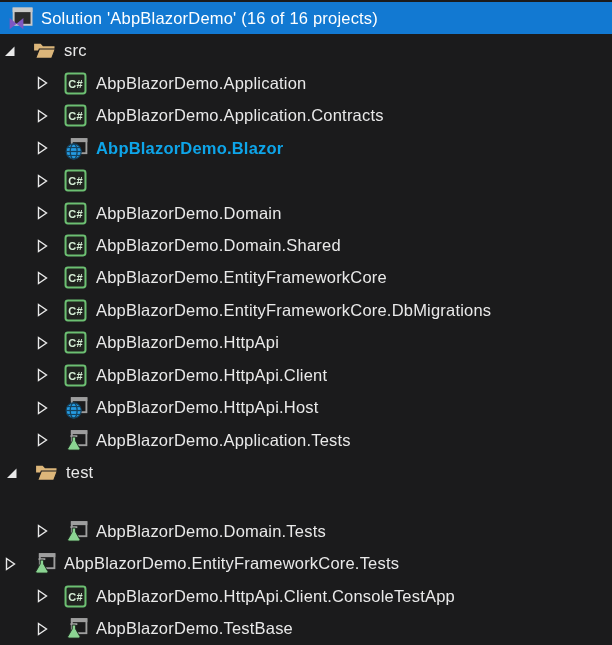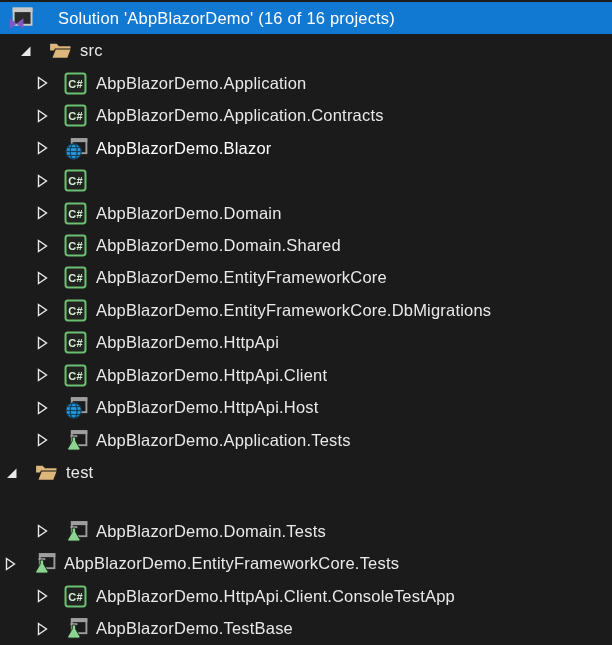--- a/index.html
+++ b/index.html
@@ -18,37 +18,36 @@
   }
   .row{
     flex:1 1 0;
     display:flex;align-items:center;
     white-space:nowrap;
     box-sizing:border-box;
   }
   .row.selected{
     background:#1279d2;
     color:#ffffff;
-    gap:17px;
   }
   .expander{
     width:32px;flex:0 0 32px;
     display:flex;align-items:center;justify-content:flex-start;
     padding-left:2px;box-sizing:border-box;
   }
   .expander svg{display:block;}
   .nodeicon{
     width:30px;flex:0 0 30px;
     display:flex;align-items:center;justify-content:flex-start;
   }
   .nodeicon svg{display:block;}
   .label{
     padding-left:2px;
   }
-  .label.bold{font-weight:normal;color:#ffffff;}
+  .label.bold{font-weight:bold;color:#0ea5e9;}
   .header-icon{
     width:34px;flex:0 0 34px;
     display:flex;align-items:center;justify-content:flex-start;
     padding-left:8px;box-sizing:border-box;
   }
   .header-label{padding-left:7px;}
 </style>
 </head>
 <body>
 
@@ -58,21 +57,21 @@
         <svg width="27" height="27" viewBox="0 0 24 24">
           <rect x="5.2" y="2.8" width="16.5" height="15" fill="#2b2b2c" stroke="#c8c8c8" stroke-width="1.8"></rect>
           <rect x="4.3" y="1.9" width="18.3" height="4.2" fill="#c8c8c8"></rect>
           <polygon points="1.5,11.5 1.5,22 8,16.8" fill="#7e57c2"></polygon>
           <polygon points="14.2,11.5 14.2,22 7.8,16.8" fill="#7e57c2"></polygon>
         </svg>
       </span>
     <span class="header-label">Solution 'AbpBlazorDemo' (16 of 16 projects)</span>
   </div>
 
-<div class="row" style="padding-left: 16px;">
+<div class="row" style="padding-left: 0;">
     <span class="expander">
         <svg width="16" height="16" viewBox="0 0 16 16">
           <polygon points="12.5,3.5 12.5,13 3,13" fill="#e9e9e9"></polygon>
         </svg>
       </span>
     <span class="nodeicon">
         <svg width="25" height="25" viewBox="0 0 24 24">
           <path d="M2 5.5 h6.3 l2.2 2.4 H21.6 v4 H2 z" fill="#dcb67a"></path>
           <path d="M7 10.6 H22.4 L18.9 19.6 H3.4 z" fill="#dcb67a" stroke="#1b1b1c" stroke-width="1.1"></path>
         </svg>

